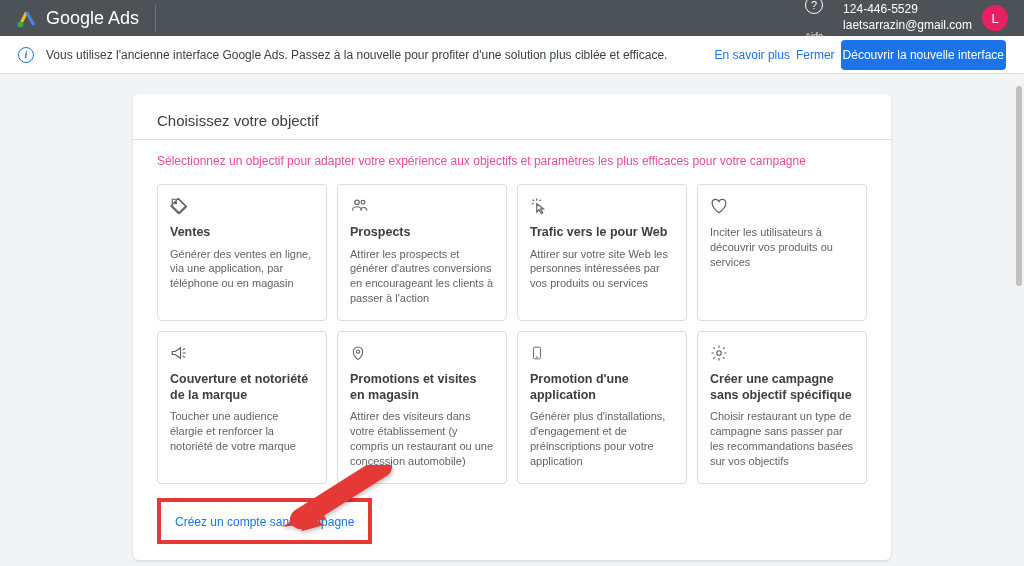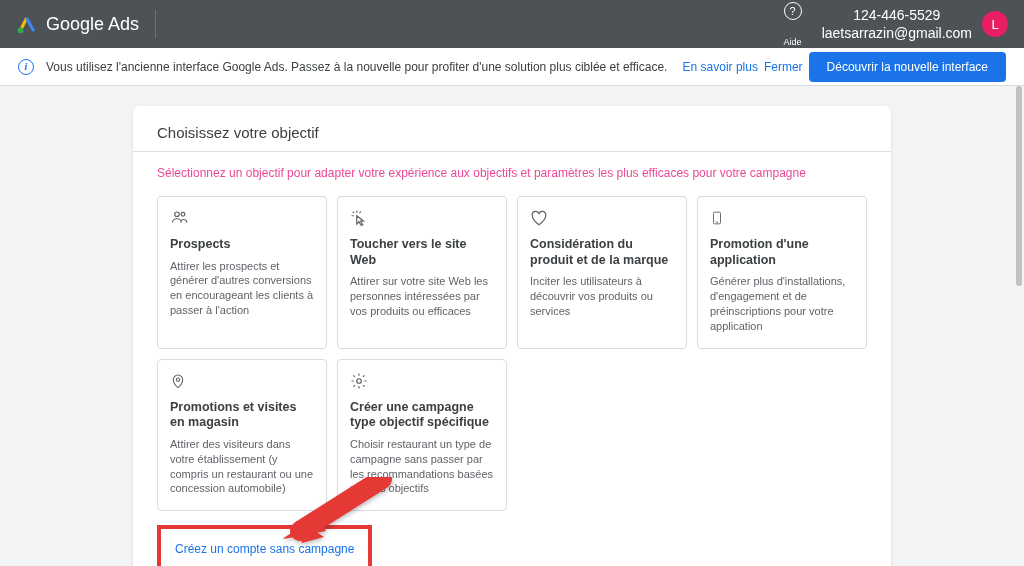--- a/index.html
+++ b/index.html
@@ -1,38 +1,38 @@
 <!DOCTYPE html>
 <html><head>
 <meta charset="utf-8">
 <style>
 * { margin: 0; padding: 0; box-sizing: border-box; font-family: Arial, Roboto, sans-serif; }
 body { background: #fff; width: 1024px; height: 566px; overflow: hidden; position: relative; }
 
-.topbar { background: #4d5256; height: 48px; display: flex; align-items: center; padding: 0 16px; color: #fff; }
+.topbar { background: #4d5256; height: 36px; display: flex; align-items: center; padding: 0 16px; color: #fff; }
 .logo-wrap { display: flex; align-items: center; gap: 8px; }
 .logo-icon { width: 22px; height: 22px; }
 .logo-text { font-size: 18px; }
 .logo-text .g { font-weight: 500; }
 .logo-text .ads { font-weight: 400; }
 .divider { width: 1px; height: 28px; background: #6d7275; margin: 0 16px; }
 .page-title { font-size: 16px; color: #e6e6e6; }
 .spacer { flex: 1; }
 .help-wrap { display: flex; flex-direction: column; align-items: center; margin-right: 20px; cursor: pointer; }
 .help-icon { width: 18px; height: 18px; border: 1.5px solid #fff; border-radius: 50%; font-size: 11px; display: flex; align-items: center; justify-content: center; }
 .help-label { font-size: 9px; margin-top: 17px; }
 .account-wrap { display: flex; align-items: center; gap: 10px; }
-.account-txt { text-align: center; font-size: 14px; line-height: 1.3; }
+.account-txt { text-align: left; font-size: 12px; line-height: 1.3; }
 .avatar { width: 26px; height: 26px; border-radius: 50%; background: #e91e63; display: flex; align-items: center; justify-content: center; font-size: 13px; font-weight: 500; }
 
 .notice { background: #fff; border-bottom: 1px solid #dadce0; height: 38px; display: flex; align-items: center; padding: 0 18px; font-size: 12px; color: #3c4043; }
 .notice-icon { width: 16px; height: 16px; border: 1.5px solid #1a73e8; border-radius: 50%; color: #1a73e8; font-size: 10px; display: flex; align-items: center; justify-content: center; margin-right: 12px; font-style: italic; font-family: serif; font-weight: bold; }
 .notice-actions { margin-left: auto; display: flex; align-items: center; gap: 6px; }
 .link { color: #1a73e8; font-size: 12px; cursor: pointer; }
-.btn-primary { background: #1a73e8; color: #fff; border: none; border-radius: 4px; padding: 8px 18px; font-size: 12px; cursor: pointer; }
+.btn-primary { background: #1a73e8; color: #fff; border: none; border-radius: 4px; padding: 8px 2px; font-size: 12px; cursor: pointer; }
 
 .canvas { background: #f1f3f4; height: 552px; padding: 20px 0; overflow: hidden; position: relative; }
 .card { background: #fff; width: 758px; margin: 0 auto; border-radius: 6px; box-shadow: 0 1px 3px rgba(0,0,0,0.12); padding: 18px 24px 16px; }
 .card-title { font-size: 15px; color: #3c4043; font-weight: 500; margin-bottom: 6px; }
 .card-hr { border: none; border-top: 1px solid #e0e0e0; margin: 10px -24px 14px; }
 .card-sub { font-size: 12px; color: #ec4899; margin-bottom: 16px; }
 
 .grid { display: grid; grid-template-columns: repeat(4, 1fr); gap: 10px; }
 .goal { border: 1px solid #dadce0; border-radius: 4px; padding: 12px 12px 14px; cursor: pointer; min-height: 122px; }
 .goal-icon { color: #5f6368; height: 20px; margin-bottom: 8px; }
@@ -85,65 +85,80 @@
 </div>
 
 <div class="canvas">
   <div class="card">
     <div class="card-title">Choisissez votre objectif</div>
     <hr class="card-hr">
     <div class="card-sub">Sélectionnez un objectif pour adapter votre expérience aux objectifs et paramètres les plus efficaces pour votre campagne</div>
 
     <div class="grid">
       <div class="goal">
+        <div class="goal-icon"><svg width="18" height="18" viewBox="0 0 24 24" fill="none" stroke="currentColor" stroke-width="1.6">
+              <path d="M12 2 L22 12 L12 22 L2 12 Z M7 7 a1 1 0 1 0 2 0 a1 1 0 1 0 -2 0" transform="translate(-1,0)"></path>
+              <path d="M3 3 L12 3 L22 13 L13 22 L3 12 Z"></path>
+              <circle cx="7.5" cy="7.5" r="1.2"></circle>
+            </svg></div>
+        <div class="goal-title">Ventes</div>
+        <div class="goal-desc">Générer des ventes en ligne, via une application, par téléphone ou en magasin</div>
+      </div>
+      <div class="goal">
         <div class="goal-icon"><svg width="20" height="18" viewBox="0 0 24 24" fill="none" stroke="currentColor" stroke-width="1.6">
               <circle cx="8" cy="7" r="3"></circle>
               <circle cx="16" cy="7" r="2.5"></circle>
               <path d="M2 18 c0-3 3-5 6-5 s6 2 6 5 M13 18 c0-2.5 2-4 4-4 s4 1.5 4 4"></path>
             </svg></div>
         <div class="goal-title">Prospects</div>
         <div class="goal-desc">Attirer les prospects et générer d'autres conversions en encourageant les clients à passer à l'action</div>
       </div>
       <div class="goal">
         <div class="goal-icon"><svg width="18" height="18" viewBox="0 0 24 24" fill="none" stroke="currentColor" stroke-width="1.6">
               <path d="M9 9 L9 20 L12 17 L15 22 L17 21 L14 16 L18 16 Z"></path>
               <path d="M5 9 L2 9 M9 5 L9 2 M5.5 5.5 L3.5 3.5 M12.5 5.5 L14.5 3.5"></path>
             </svg></div>
-        <div class="goal-title">Toucher vers le site Web</div>
-        <div class="goal-desc">Attirer sur votre site Web les personnes intéressées par vos produits ou efficaces</div>
+        <div class="goal-title">Trafic vers le pour Web</div>
+        <div class="goal-desc">Attirer sur votre site Web les personnes intéressées par vos produits ou services</div>
       </div>
       <div class="goal">
         <div class="goal-icon"><svg width="18" height="18" viewBox="0 0 24 24" fill="none" stroke="currentColor" stroke-width="1.6">
               <path d="M12 21 C12 21 3 14 3 8.5 A4.5 4.5 0 0 1 12 7 A4.5 4.5 0 0 1 21 8.5 C21 14 12 21 12 21 Z"></path>
             </svg></div>
-        <div class="goal-title">Considération du produit et de la marque</div>
         <div class="goal-desc">Inciter les utilisateurs à découvrir vos produits ou services</div>
+      </div>
+      <div class="goal">
+        <div class="goal-icon"><svg width="18" height="18" viewBox="0 0 24 24" fill="none" stroke="currentColor" stroke-width="1.6">
+              <path d="M3 10 L3 14 L7 14 L14 19 L14 5 L7 10 Z M17 8 L20 6 M17 12 L21 12 M17 16 L20 18"></path>
+            </svg></div>
+        <div class="goal-title">Couverture et notoriété de la marque</div>
+        <div class="goal-desc">Toucher une audience élargie et renforcer la notoriété de votre marque</div>
+      </div>
+      <div class="goal">
+        <div class="goal-icon"><svg width="16" height="18" viewBox="0 0 24 24" fill="none" stroke="currentColor" stroke-width="1.6">
+              <path d="M12 22 s7-6 7-12 a7 7 0 1 0 -14 0 c0 6 7 12 7 12 Z"></path>
+              <circle cx="12" cy="10" r="2.5"></circle>
+            </svg></div>
+        <div class="goal-title">Promotions et visites en magasin</div>
+        <div class="goal-desc">Attirer des visiteurs dans votre établissement (y compris un restaurant ou une concession automobile)</div>
       </div>
       <div class="goal">
         <div class="goal-icon"><svg width="14" height="18" viewBox="0 0 24 24" fill="none" stroke="currentColor" stroke-width="1.6">
               <rect x="6" y="2" width="12" height="20" rx="2"></rect>
               <line x1="10" y1="19" x2="14" y2="19"></line>
             </svg></div>
         <div class="goal-title">Promotion d'une application</div>
         <div class="goal-desc">Générer plus d'installations, d'engagement et de préinscriptions pour votre application</div>
       </div>
       <div class="goal">
-        <div class="goal-icon"><svg width="16" height="18" viewBox="0 0 24 24" fill="none" stroke="currentColor" stroke-width="1.6">
-              <path d="M12 22 s7-6 7-12 a7 7 0 1 0 -14 0 c0 6 7 12 7 12 Z"></path>
-              <circle cx="12" cy="10" r="2.5"></circle>
-            </svg></div>
-        <div class="goal-title">Promotions et visites en magasin</div>
-        <div class="goal-desc">Attirer des visiteurs dans votre établissement (y compris un restaurant ou une concession automobile)</div>
-      </div>
-      <div class="goal">
         <div class="goal-icon"><svg width="18" height="18" viewBox="0 0 24 24" fill="none" stroke="currentColor" stroke-width="1.6">
               <circle cx="12" cy="12" r="3"></circle>
               <path d="M12 2 L12 5 M12 19 L12 22 M4.5 4.5 L6.6 6.6 M17.4 17.4 L19.5 19.5 M2 12 L5 12 M19 12 L22 12 M4.5 19.5 L6.6 17.4 M17.4 6.6 L19.5 4.5"></path>
             </svg></div>
-        <div class="goal-title">Créer une campagne type objectif spécifique</div>
+        <div class="goal-title">Créer une campagne sans objectif spécifique</div>
         <div class="goal-desc">Choisir restaurant un type de campagne sans passer par les recommandations basées sur vos objectifs</div>
       </div>
     </div>
 
     <div class="skip-box">
       <span class="skip-link">Créez un compte sans campagne</span>
     </div>
   </div>
 
   <div class="arrow">

